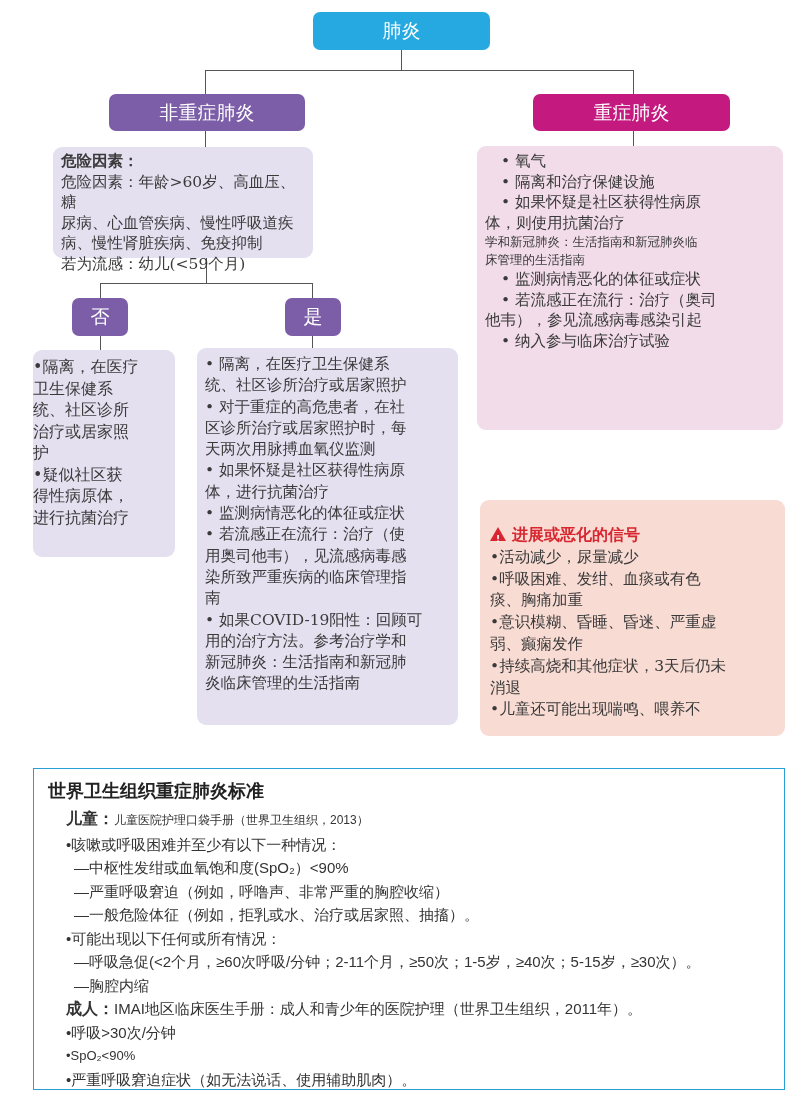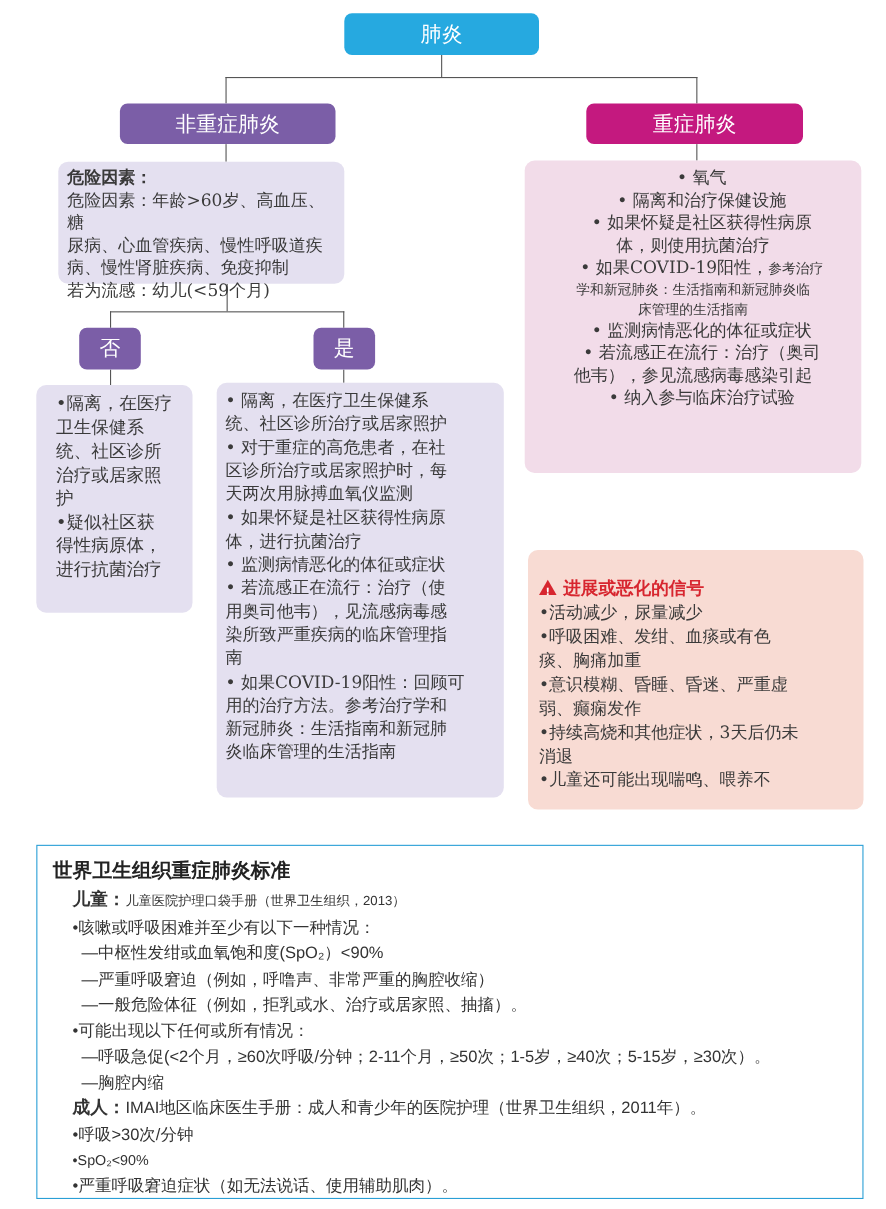--- a/index.html
+++ b/index.html
@@ -53,21 +53,21 @@
   <p style="font-weight:bold;">危险因素：</p>
   <p>危险因素：年龄&gt;60岁、高血压、糖</p>
   <p>尿病、心血管疾病、慢性呼吸道疾</p>
   <p>病、慢性肾脏疾病、免疫抑制</p>
   <p>若为流感：幼儿(&lt;59个月)</p>
 </div>
 
 <div class="hdr" style="left:72px;top:298px;width:56px;height:38px;background:#7b5ea7;">否</div>
 <div class="hdr" style="left:285px;top:298px;width:56px;height:38px;background:#7b5ea7;">是</div>
 
-<div class="panel" style="left:33px;top:350px;width:142px;height:207px;background:#e4e0f0;padding:6px 18px;font-size:16px;line-height:21.5px;">
+<div class="panel" style="left:33px;top:350px;width:142px;height:207px;background:#e4e0f0;padding:6px 0;font-size:16px;line-height:21.5px;">
   <p>•隔离，在医疗</p>
   <p>卫生保健系</p>
   <p>统、社区诊所</p>
   <p>治疗或居家照</p>
   <p>护</p>
   <p>•疑似社区获</p>
   <p>得性病原体，</p>
   <p>进行抗菌治疗</p>
 </div>
 
@@ -83,26 +83,25 @@
   <p>• 若流感正在流行：治疗（使</p>
   <p>用奥司他韦），见流感病毒感</p>
   <p>染所致严重疾病的临床管理指</p>
   <p>南</p>
   <p>• 如果COVID-19阳性：回顾可</p>
   <p>用的治疗方法。参考治疗学和</p>
   <p>新冠肺炎：生活指南和新冠肺</p>
   <p>炎临床管理的生活指南</p>
 </div>
 
-<div class="panel" style="left:477px;top:146px;width:306px;height:284px;background:#f2dce9;padding:5px 8px 5px 24px;font-size:15.5px;line-height:20.5px;white-space:nowrap;text-align:center;">
+<div class="panel" style="left:477px;top:146px;width:306px;height:284px;background:#f2dce9;padding:5px 8px 5px 24px;font-size:15.5px;line-height:20.5px;white-space:nowrap;">
   <p>• 氧气</p>
   <p>• 隔离和治疗保健设施</p>
   <p>• 如果怀疑是社区获得性病原</p>
   <p style="margin-left:-16px;">体，则使用抗菌治疗</p>
-  <p><span>• 如果COVID-19阳性，</span><span class="small">参考治疗</span></p>
   <p class="small" style="margin-left:-16px;">学和新冠肺炎：生活指南和新冠肺炎临</p>
   <p class="small" style="margin-left:-16px;">床管理的生活指南</p>
   <p>• 监测病情恶化的体征或症状</p>
   <p>• 若流感正在流行：治疗（奥司</p>
   <p style="margin-left:-16px;">他韦），参见流感病毒感染引起</p>
   <p>• 纳入参与临床治疗试验</p>
 </div>
 
 <div class="panel" style="left:480px;top:500px;width:305px;height:236px;background:#f8dbd3;padding:24px 10px;font-size:15.5px;line-height:21.8px;white-space:nowrap;">
   <p>

